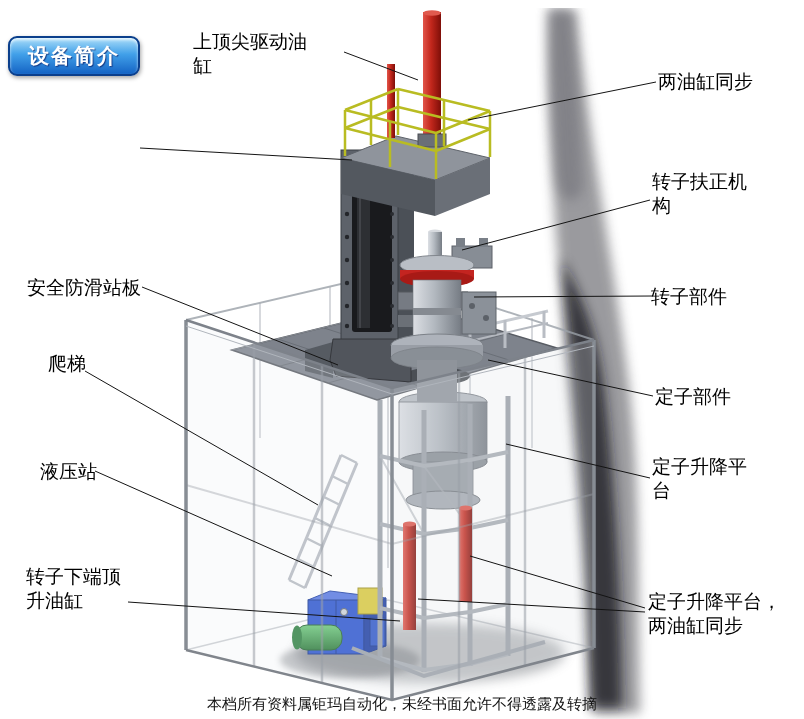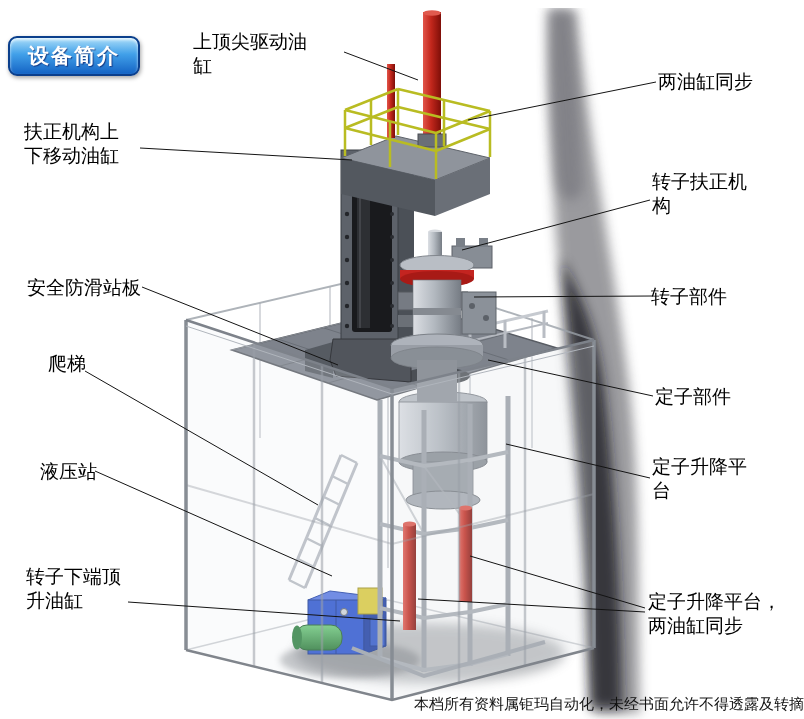--- a/index.html
+++ b/index.html
@@ -21,21 +21,21 @@
     color:#ffffff;font-size:21px;font-weight:bold;letter-spacing:2px;
     text-shadow:1px 1px 1px rgba(0,0,70,.55);
   }
   .callout{
     position:absolute;
     font-size:19px;color:#000;line-height:1.25;
     word-break:break-all;
   }
   .footer{
     position:absolute;left:0;top:687px;width:100%;
-    text-align:right;font-size:15px;color:#111;
+    text-align:center;font-size:15px;color:#111;
   }
   .accent-bar{
     position:absolute;left:0;bottom:0;width:100%;height:5px;
     background:linear-gradient(90deg,#9cc4ec 0%,#d9e8f8 55%,#ffffff 100%);
   }
   svg{position:absolute;left:0;top:0;}
 </style>
 </head>
 <body>
 
@@ -241,21 +241,20 @@
       <line x1="128" y1="594" x2="400" y2="613"></line>
       <line x1="645" y1="600" x2="470" y2="548"></line>
       <line x1="645" y1="604" x2="418" y2="591"></line>
     </g>
   </svg>
 
   <div class="badge">设备简介</div>
 
   <div class="callout" style="left:193px;top:22px;width:120px">上顶尖驱动油缸</div>
   <div class="callout" style="left:658px;top:62px;width:100px">两油缸同步</div>
-  <div class="callout" style="left:24px;top:112px;width:100px">扶正机构上下移动油缸</div>
   <div class="callout" style="left:652px;top:162px;width:100px">转子扶正机构</div>
   <div class="callout" style="left:27px;top:268px;width:130px">安全防滑站板</div>
   <div class="callout" style="left:651px;top:277px;width:90px">转子部件</div>
   <div class="callout" style="left:48px;top:344px;width:60px">爬梯</div>
   <div class="callout" style="left:655px;top:377px;width:90px">定子部件</div>
   <div class="callout" style="left:40px;top:452px;width:70px">液压站</div>
   <div class="callout" style="left:652px;top:447px;width:100px">定子升降平台</div>
   <div class="callout" style="left:26px;top:557px;width:100px">转子下端顶升油缸</div>
   <div class="callout" style="left:648px;top:582px;width:140px">定子升降平台，两油缸同步</div>
 

